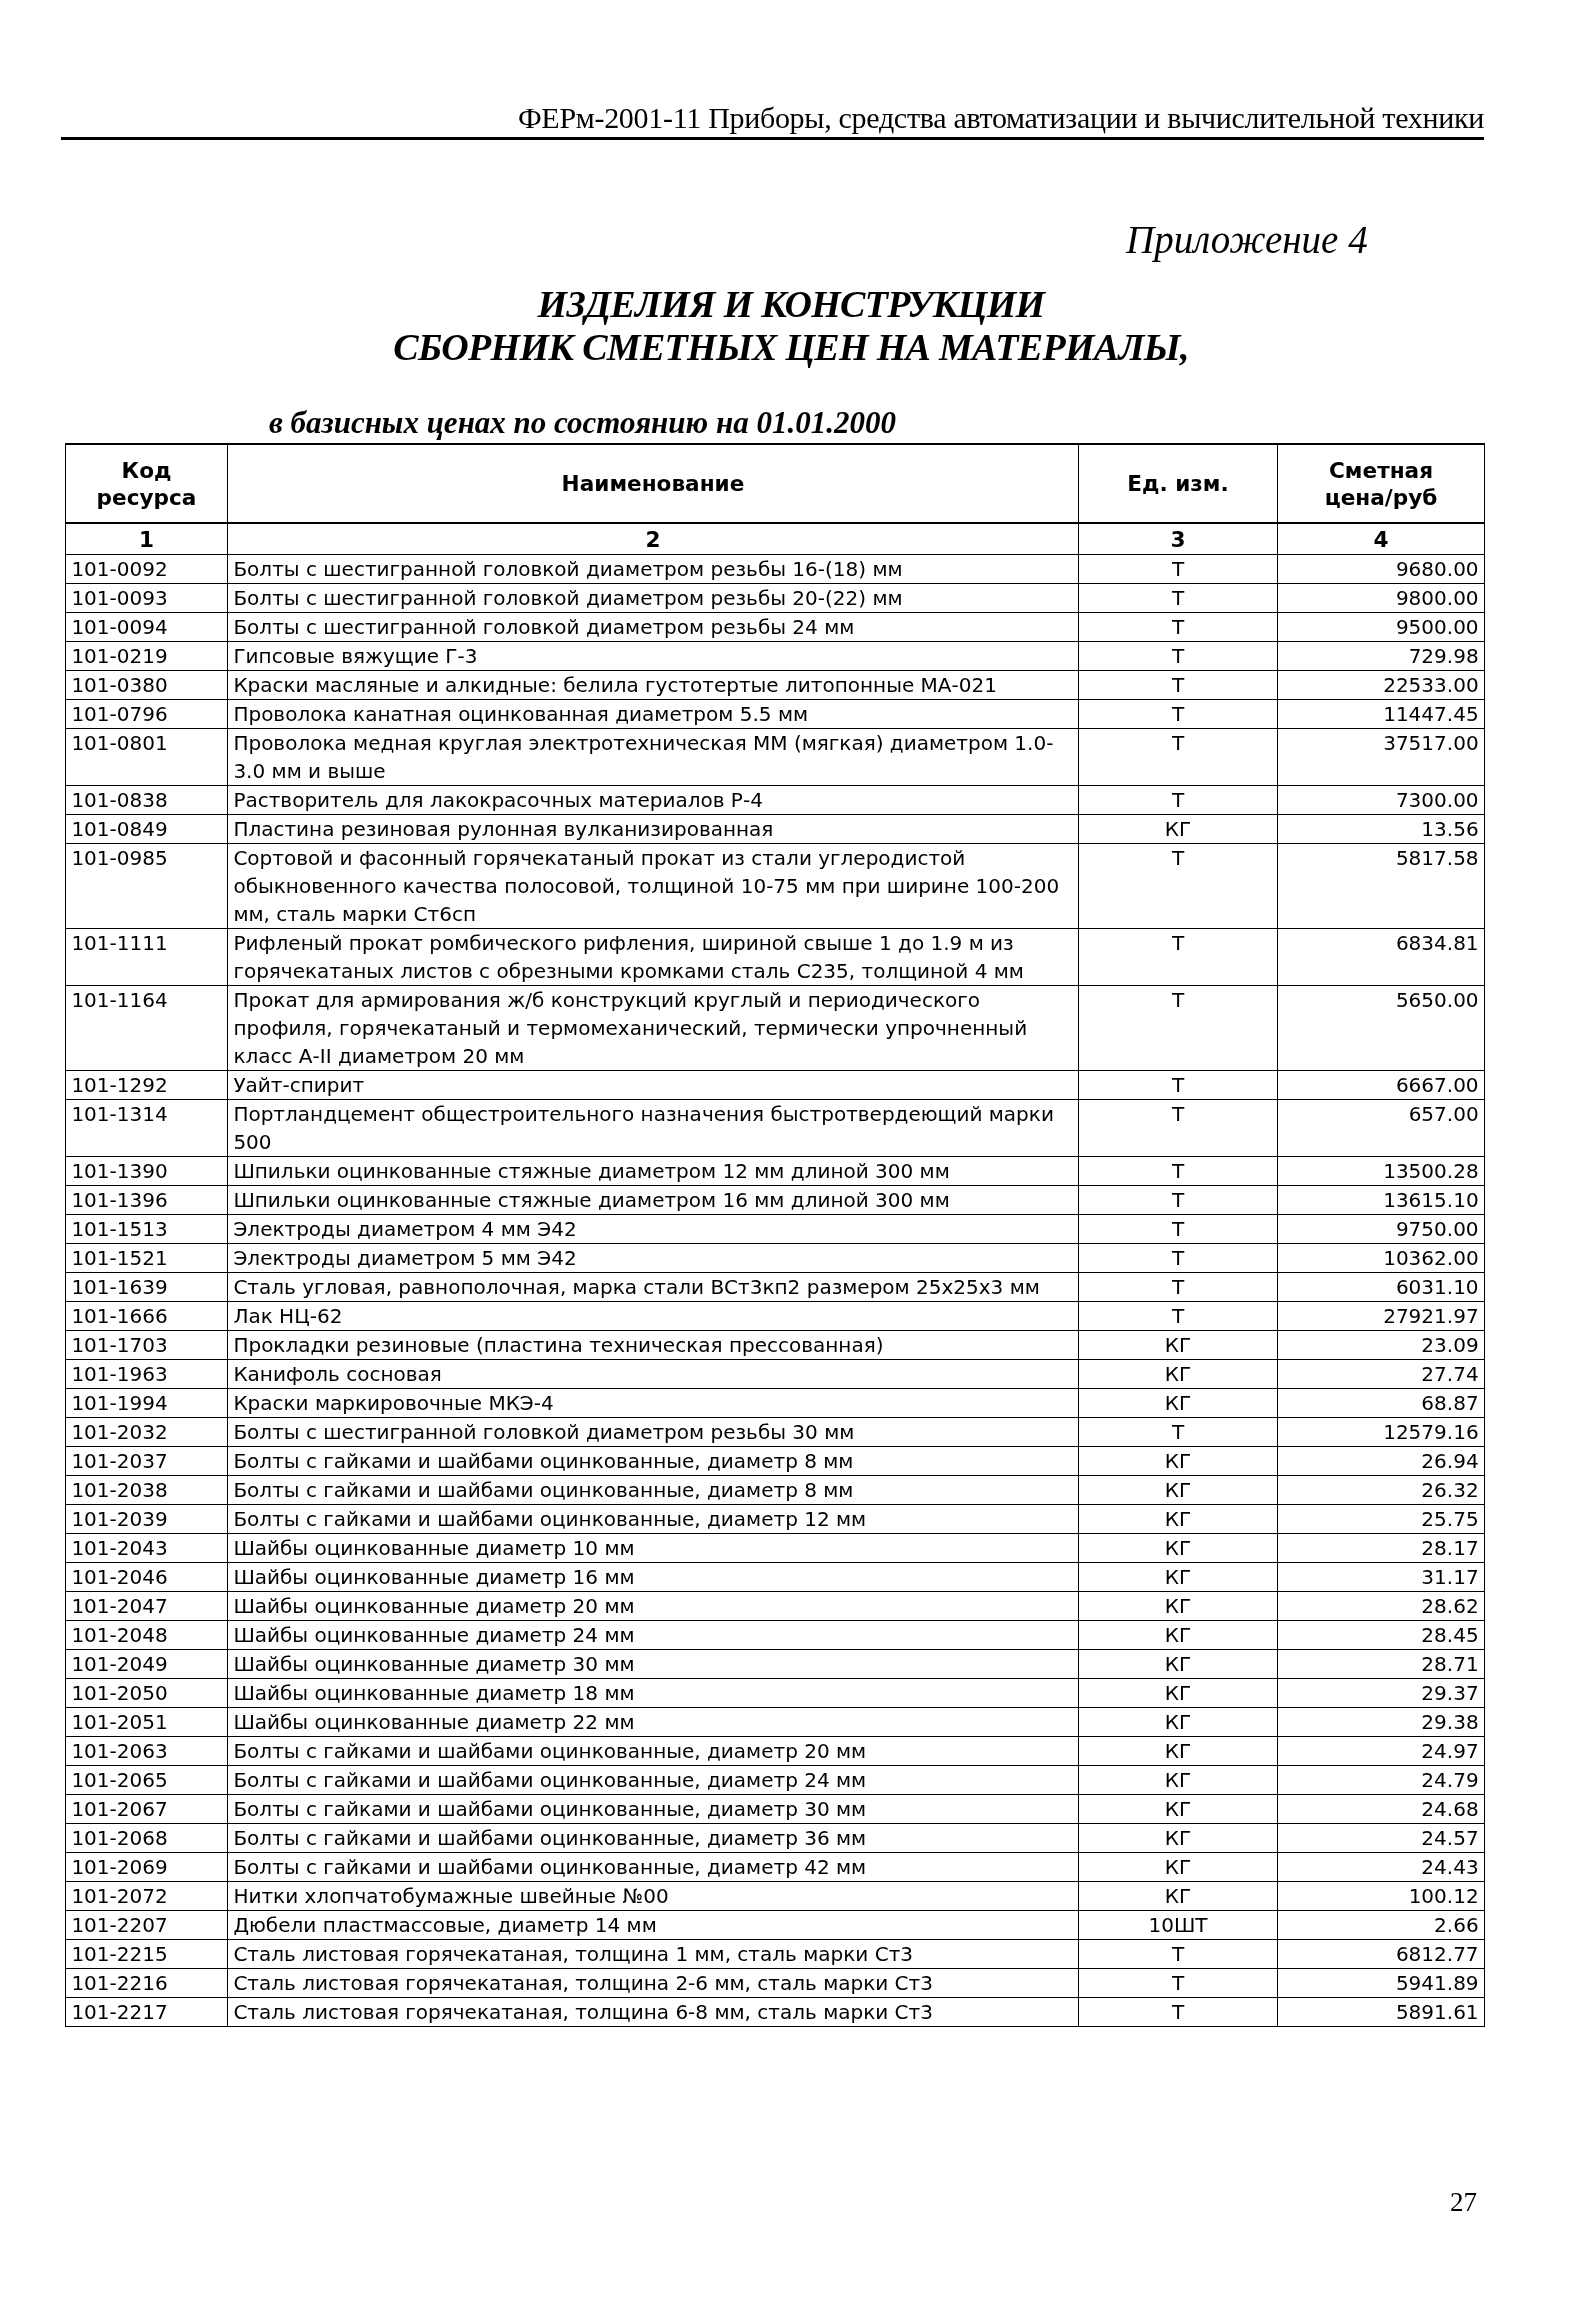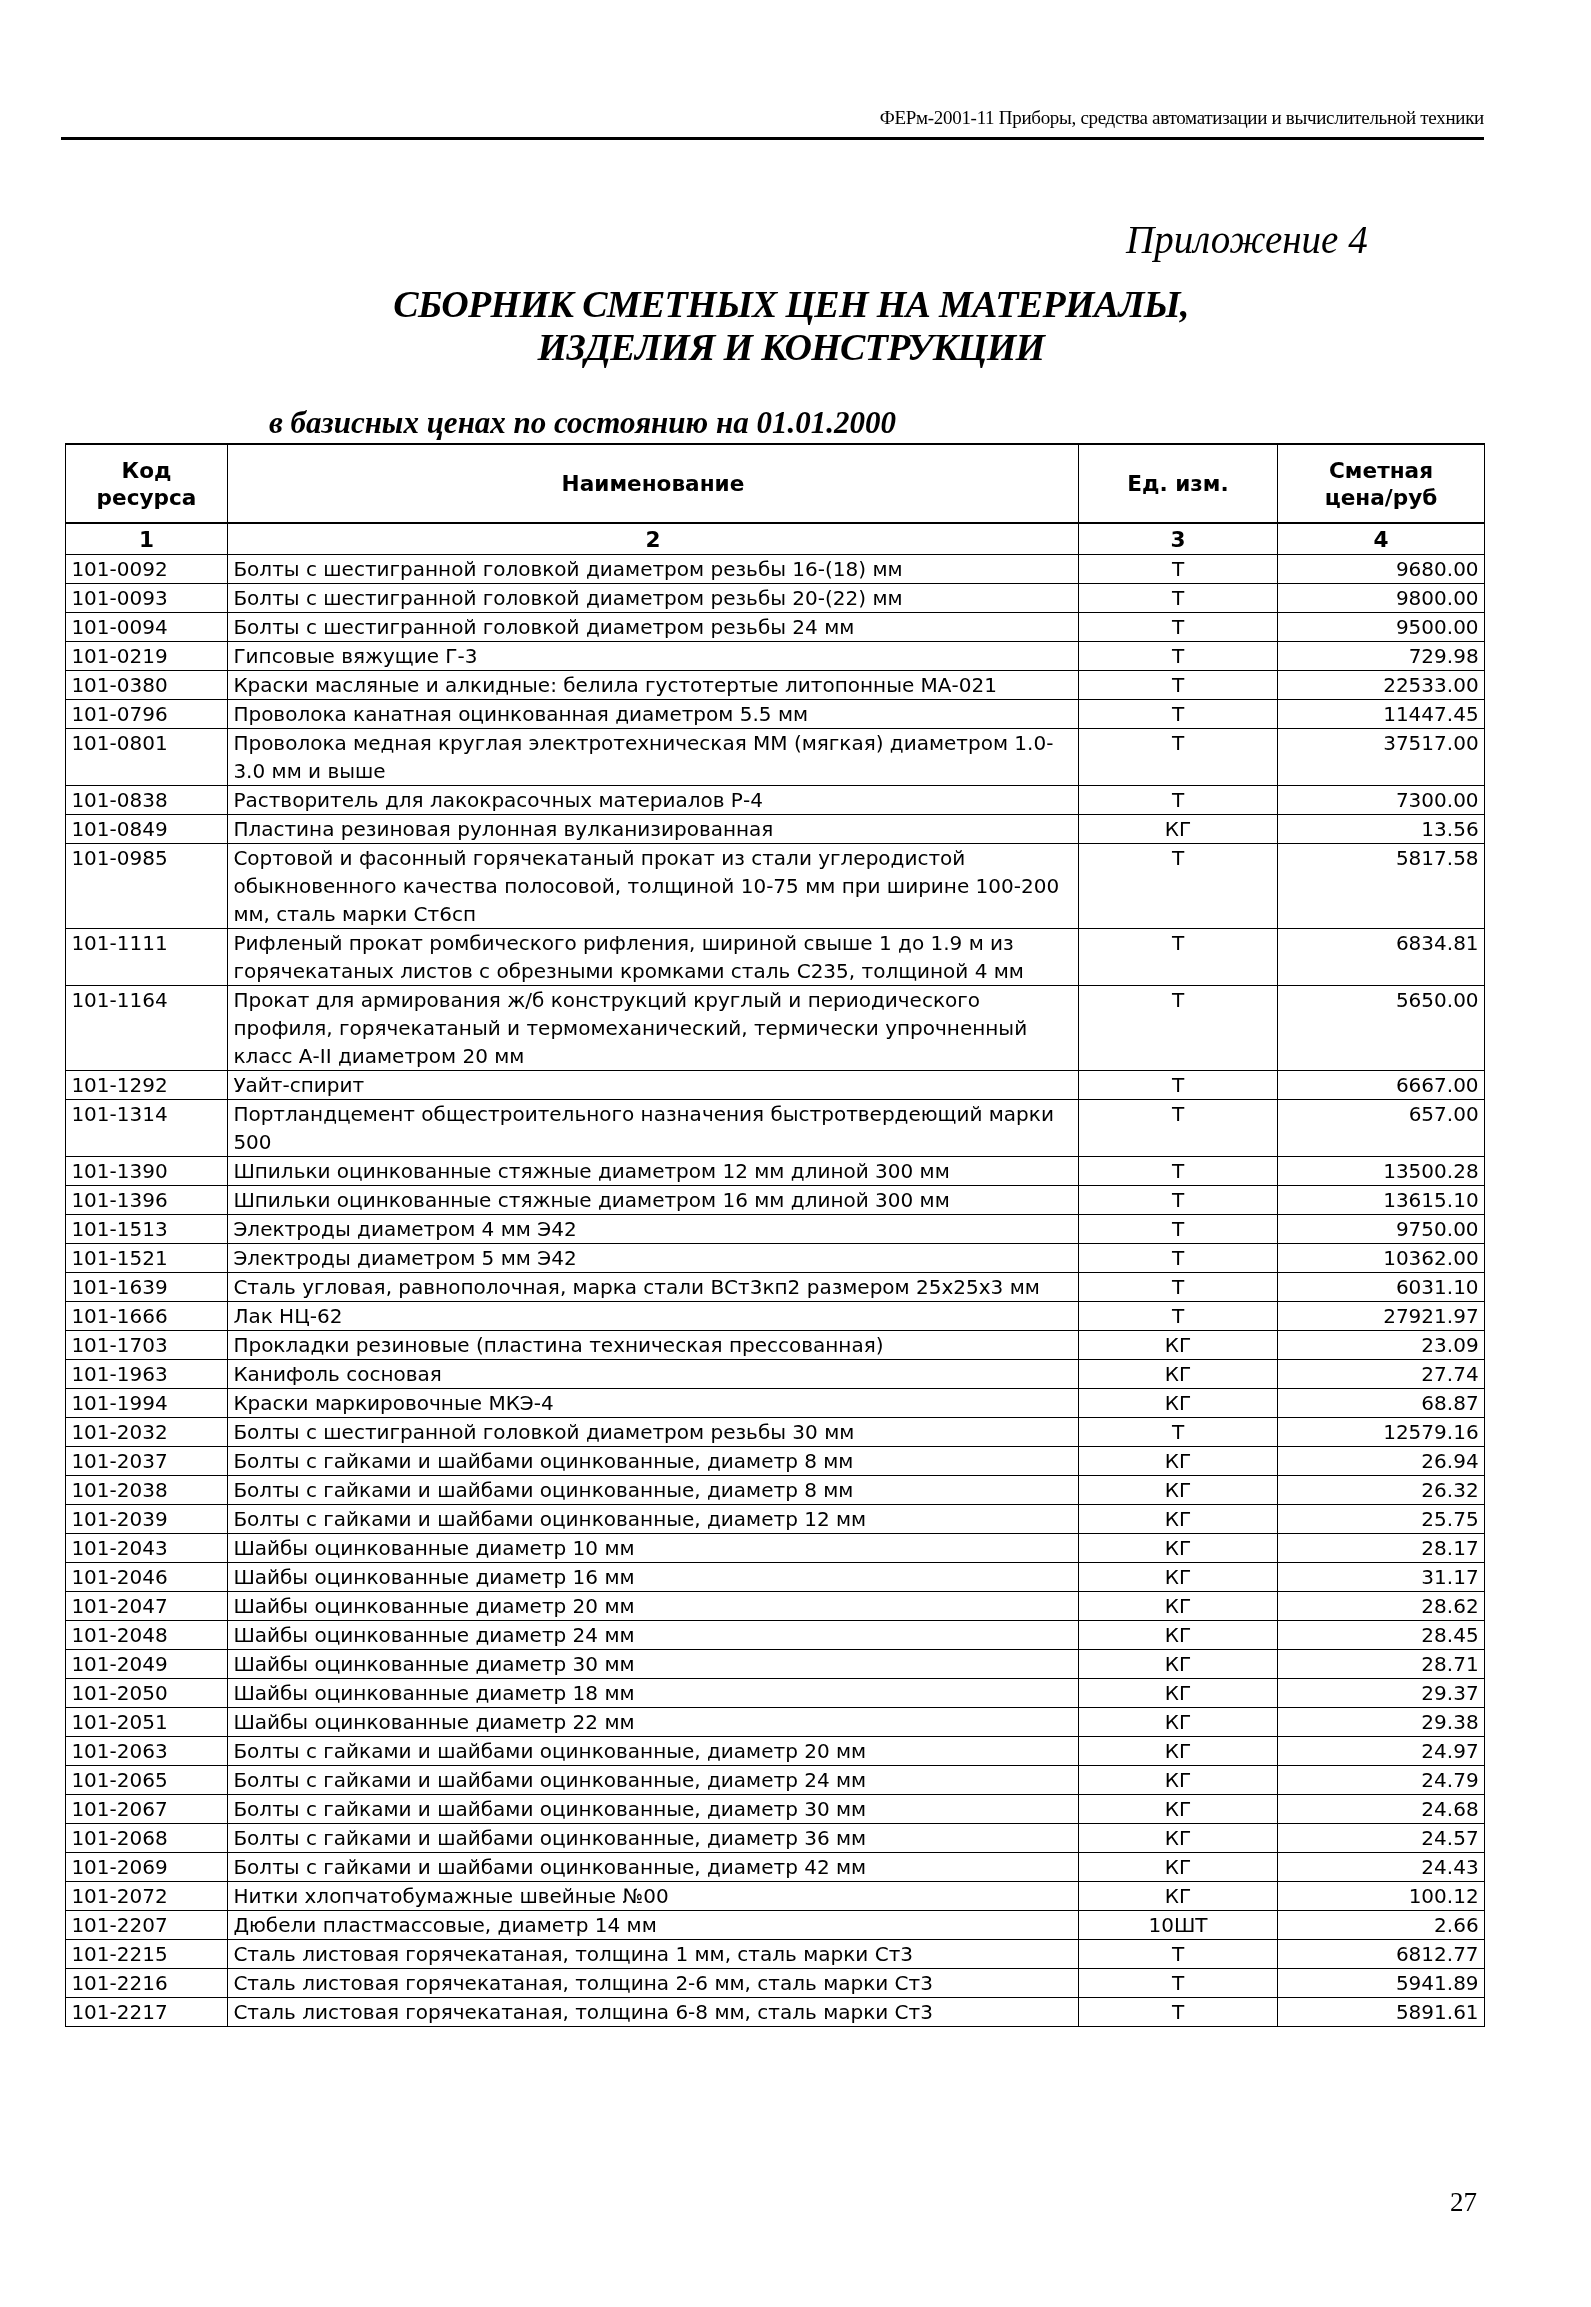--- a/index.html
+++ b/index.html
@@ -14,21 +14,21 @@
       overflow: hidden;
       color: #000;
     }
     .running-header {
       position: absolute;
       left: 61px;
       top: 101px;
       width: 1423px;
       text-align: right;
       font-family: "Liberation Serif", "DejaVu Serif", serif;
-      font-size: 19px;
+      font-size: 30px;
       line-height: 34px;
       letter-spacing: -0.3px;
     }
     .header-rule {
       position: absolute;
       left: 61px;
       top: 137px;
       width: 1423px;
       height: 3.4px;
       background: #000;
@@ -126,22 +126,22 @@
   </style>
 </head>
 <body>
 
 <div class="running-header">ФЕРм-2001-11 Приборы, средства автоматизации и вычислительной техники</div>
 <div class="header-rule"></div>
 
 <div class="appendix">Приложение 4</div>
 
 <div class="title">
+  <div>ИЗДЕЛИЯ И КОНСТРУКЦИИ</div>
   <div>СБОРНИК СМЕТНЫХ ЦЕН НА МАТЕРИАЛЫ,</div>
-  <div>ИЗДЕЛИЯ И КОНСТРУКЦИИ</div>
 </div>
 
 <div class="subtitle">в базисных ценах по состоянию на 01.01.2000</div>
 
 <table class="prices">
   <colgroup>
     <col style="width:162px">
     <col style="width:851px">
     <col style="width:199px">
     <col style="width:207px">

